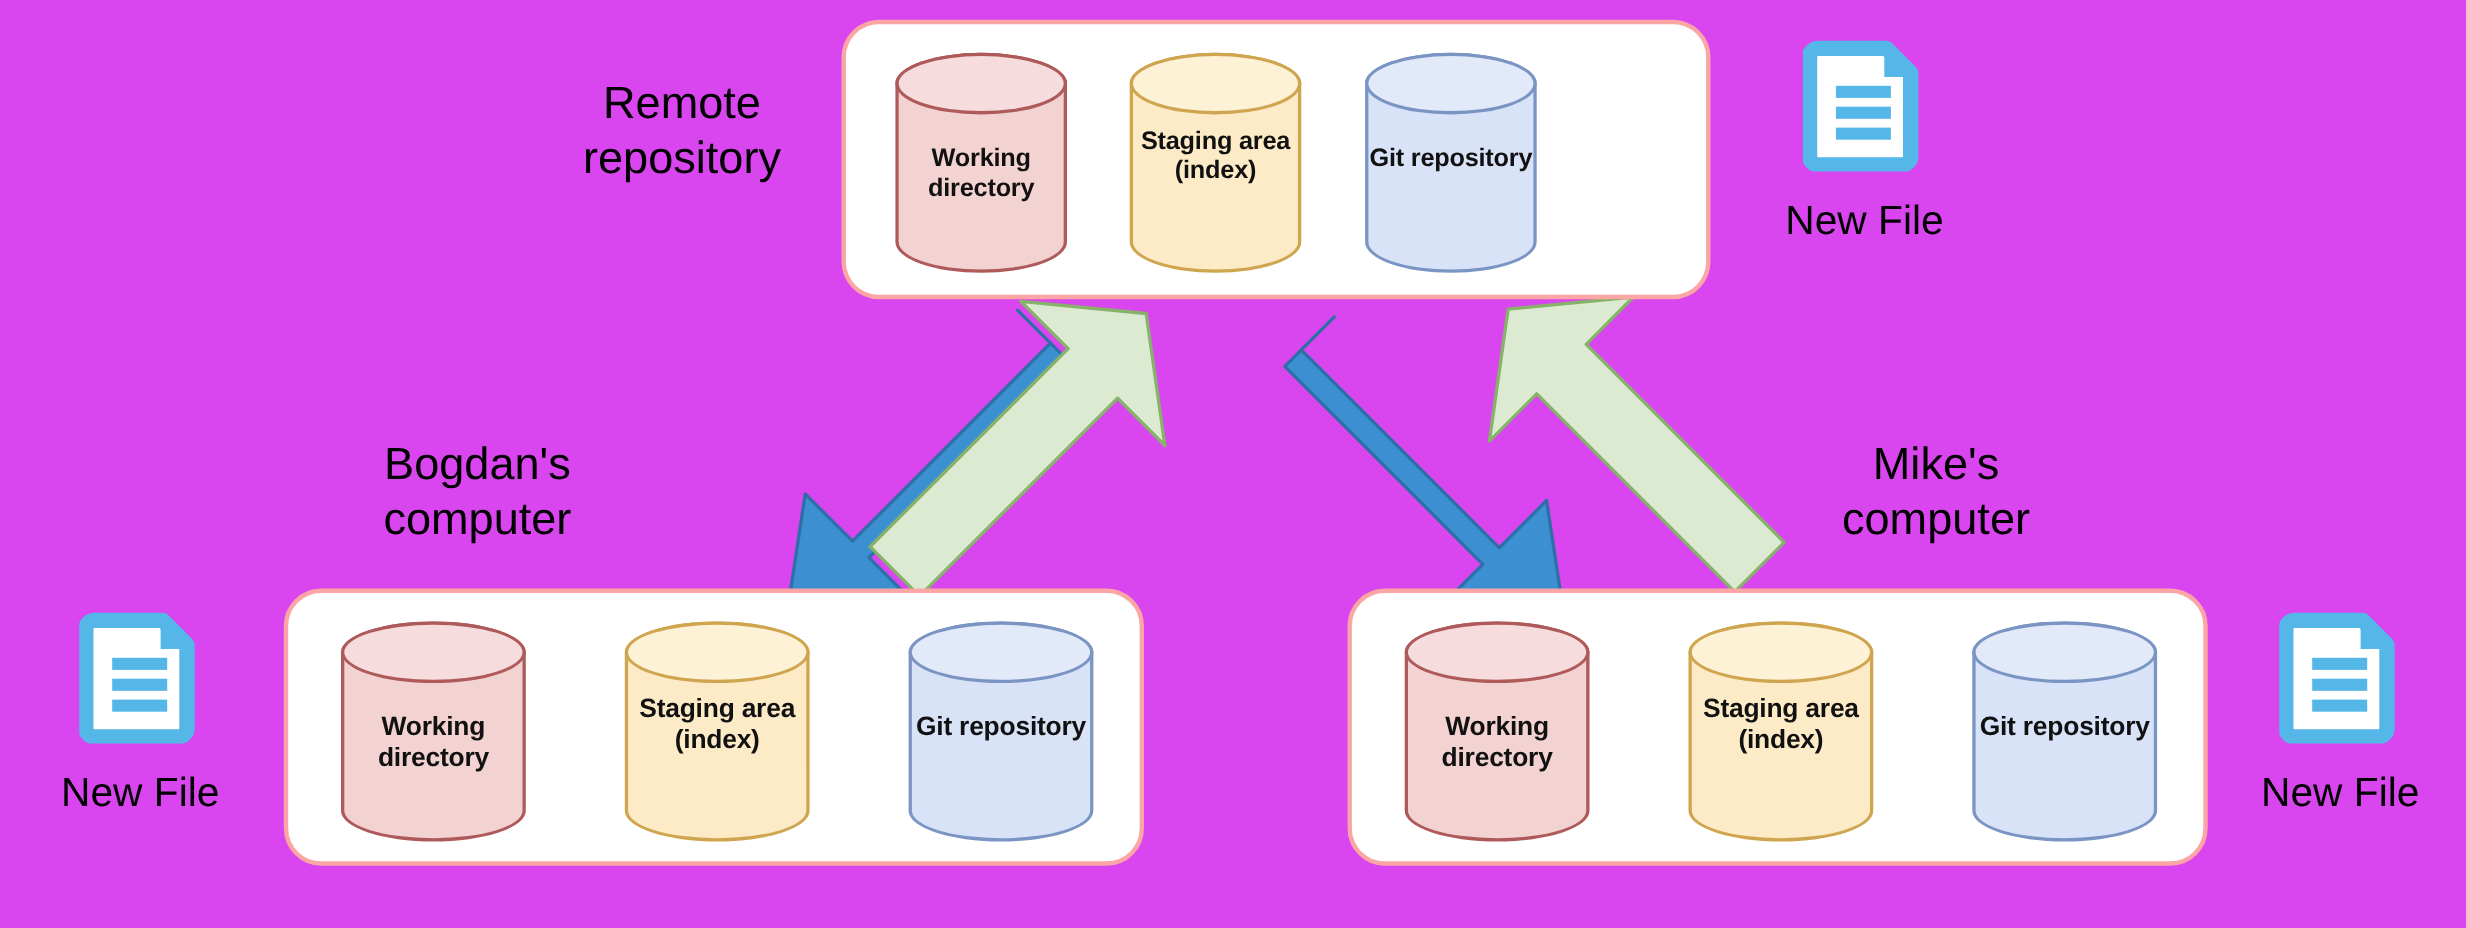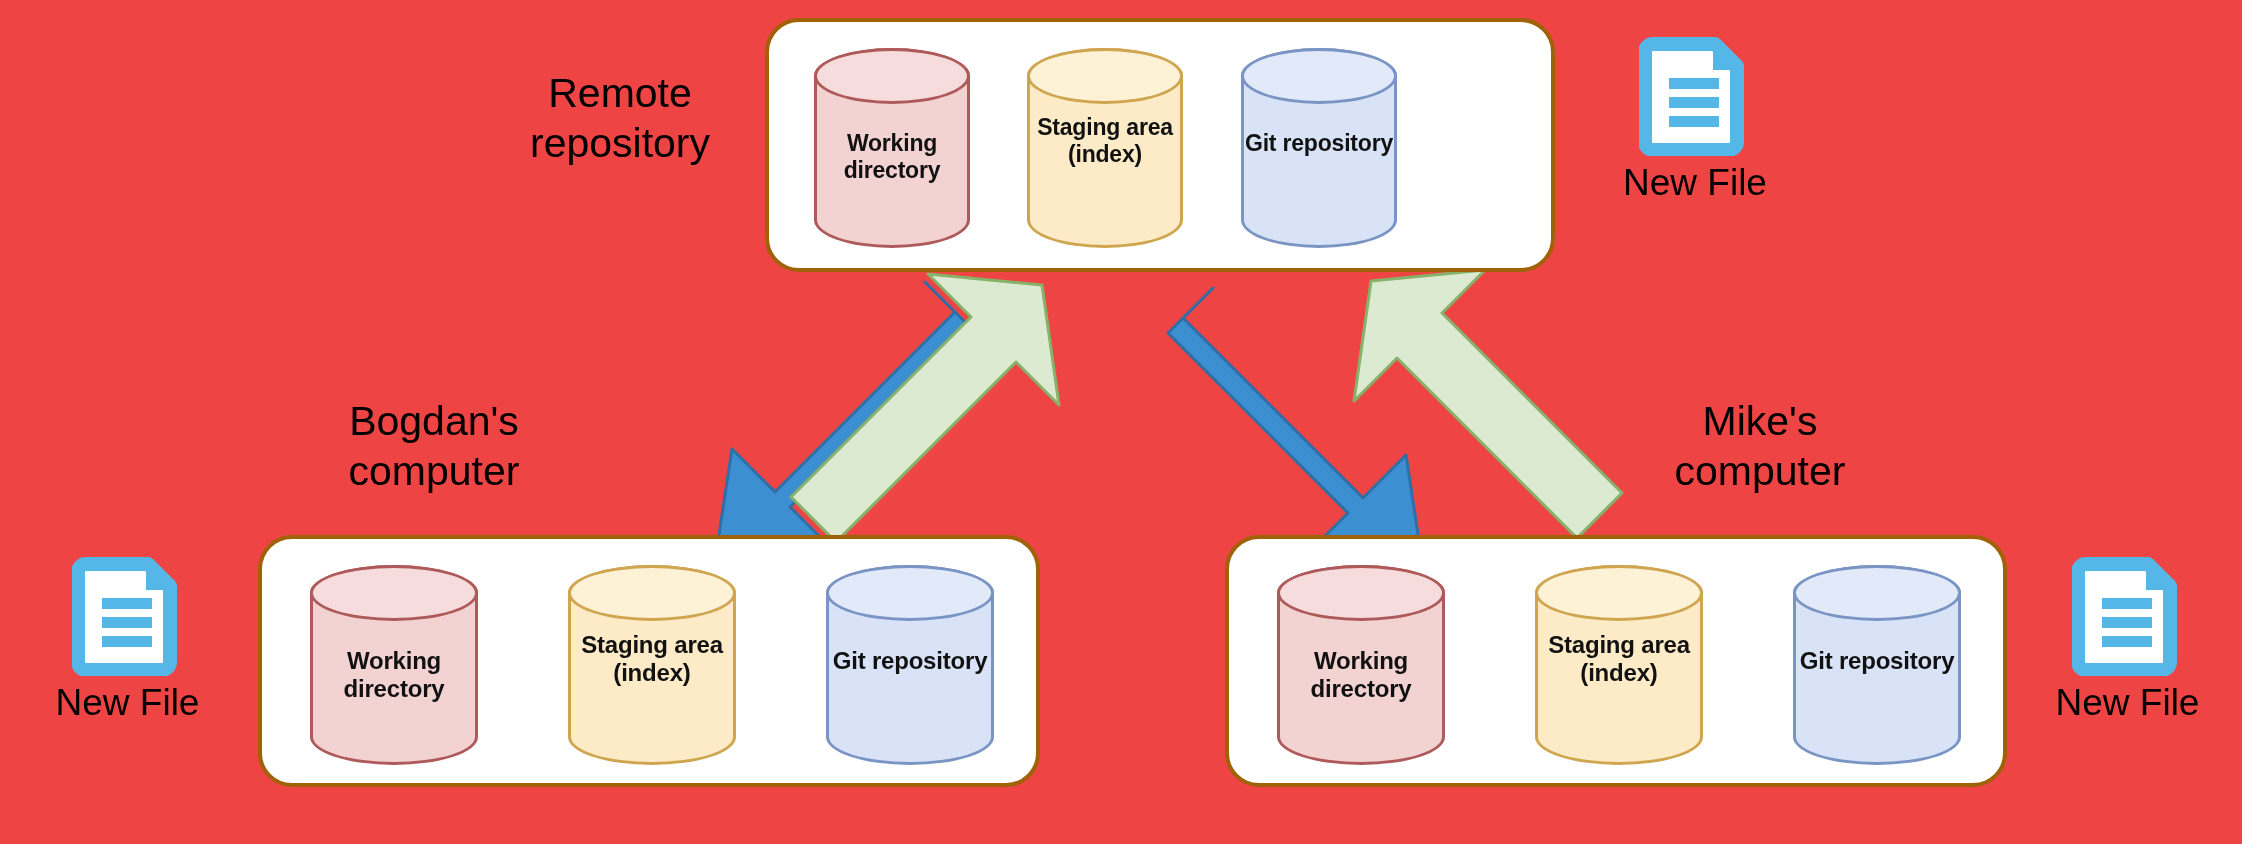--- a/index.html
+++ b/index.html
@@ -7,29 +7,29 @@
     padding: 0;
     background: #ffffff;
   }
   body {
     font-family: "Liberation Sans", sans-serif;
   }
   #stage {
     position: relative;
     width: 2242px;
     height: 844px;
-    background: #ef4444;
+    background: #d946ef;
     overflow: hidden;
   }
 
   
   .repo-box {
     position: absolute;
     box-sizing: border-box;
-    border: 4px solid #a16207;
+    border: 4px solid #fca5a5;
     border-radius: 34px;
     background: #ffffff;
   }
 
   
   .cyl {
     position: absolute;
     box-sizing: border-box;
   }
   .cyl .body {
@@ -86,21 +86,21 @@
   }
 
   
   .file-group {
     position: absolute;
     text-align: center;
   }
   .file-group .ficon { display: block; margin: 0 auto; }
   .file-group .flabel {
     display: block;
-    margin-top: 6px;
+    margin-top: 24px;
     font-size: 37px;
     color: #000000;
     white-space: nowrap;
   }
 
   
   .arrow-svg {
     position: absolute;
     left: 0;
     top: 0;

